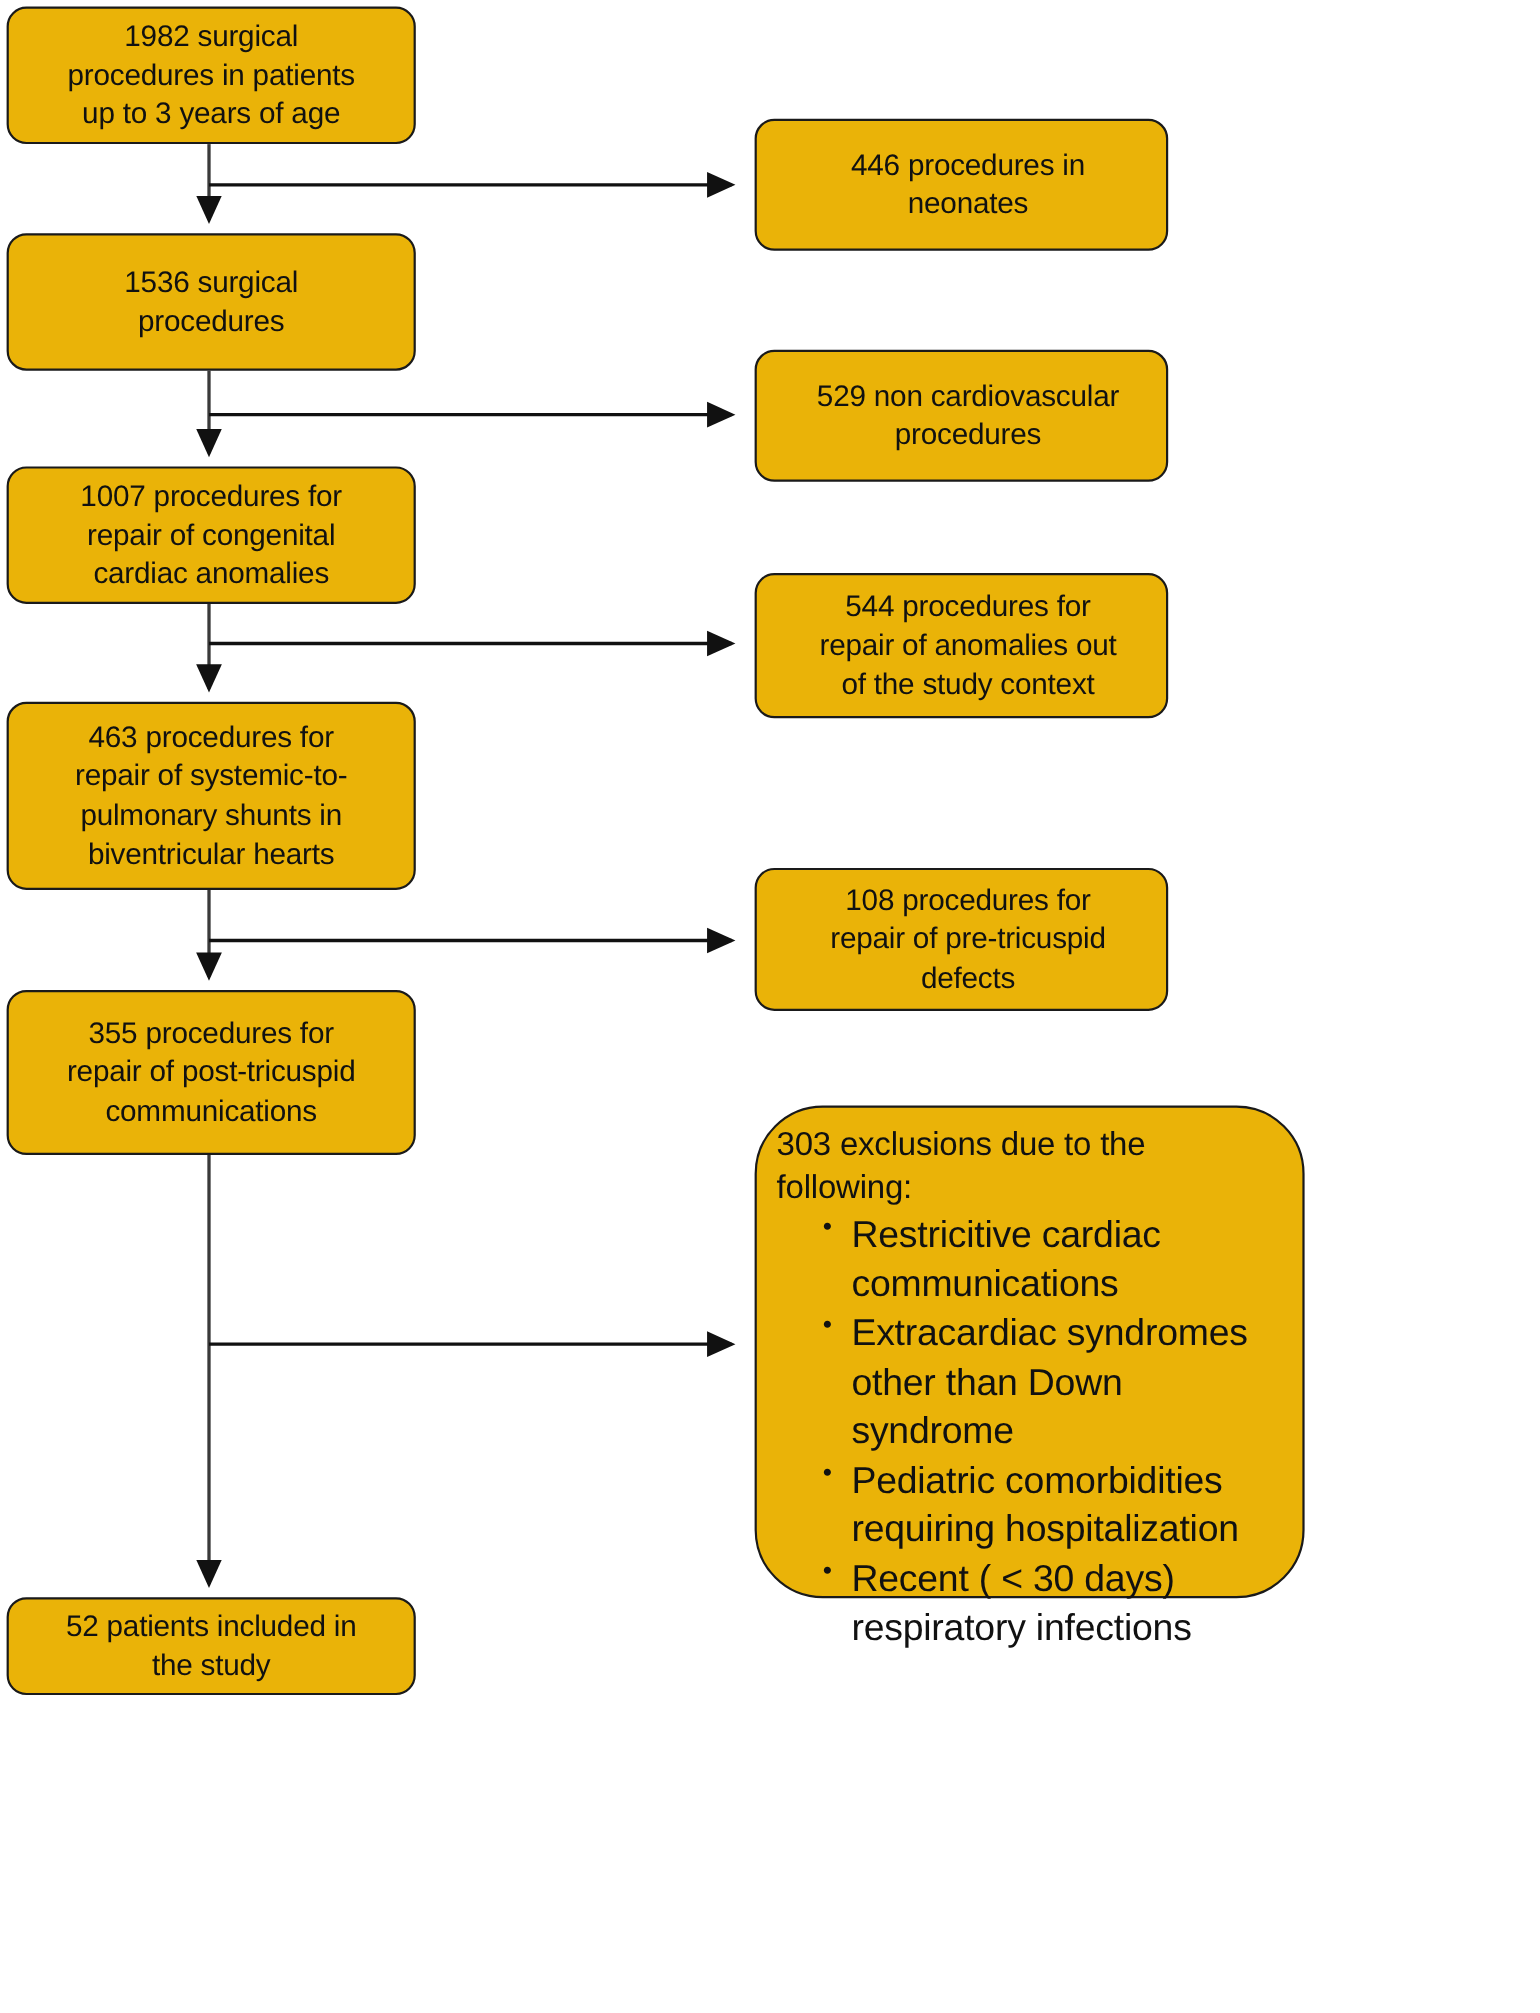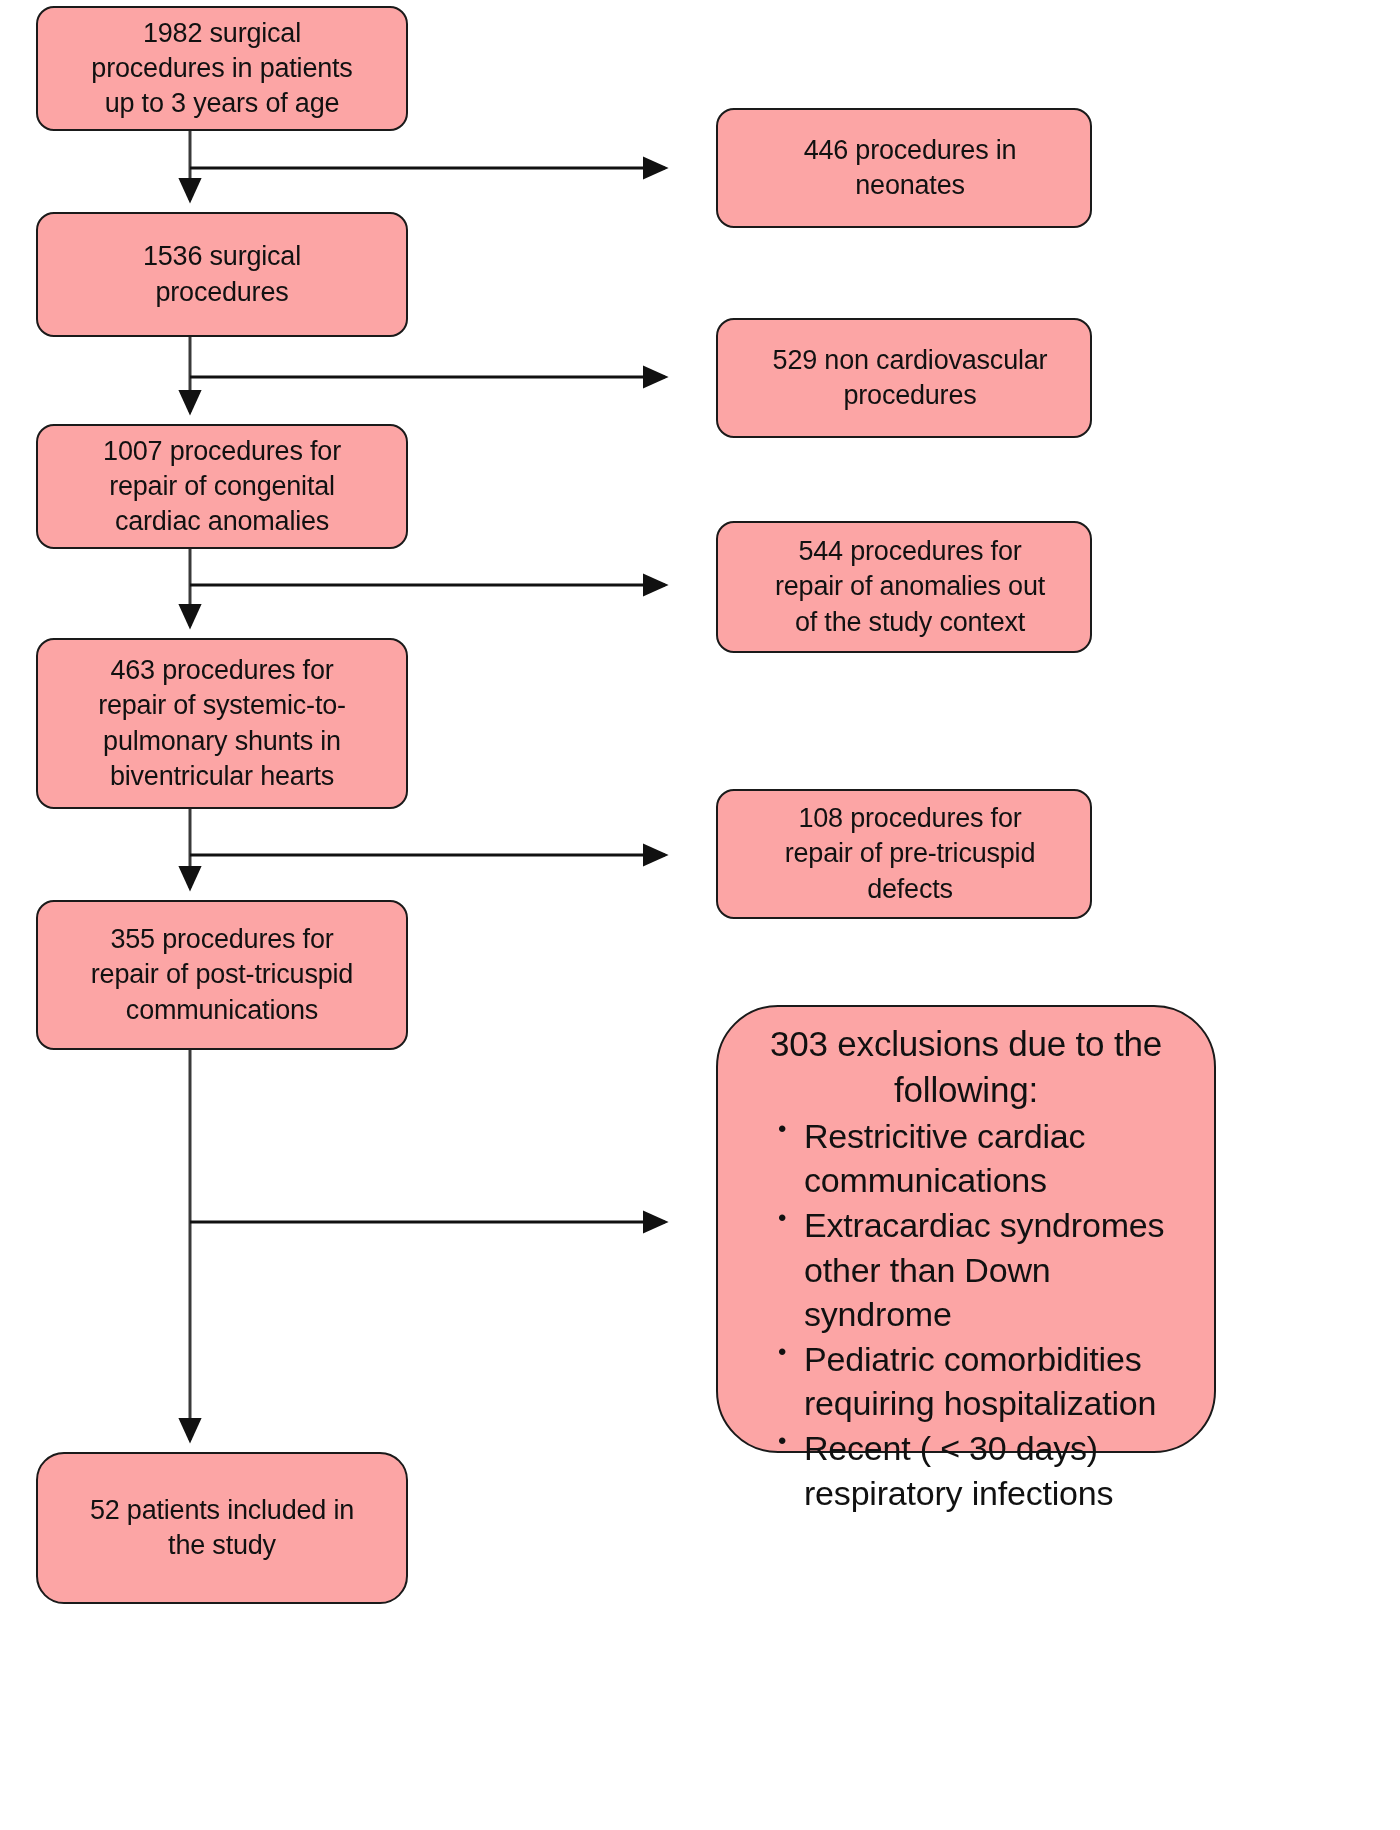--- a/index.html
+++ b/index.html
@@ -25,33 +25,32 @@
     left: 0;
     top: 0;
     width: 1400px;
     height: 1830px;
     pointer-events: none;
   }
   
   .node {
     position: absolute;
     box-sizing: border-box;
-    background: #fca5a5;
+    background: #eab308;
     border: 2.5px solid #1a1a1a;
     border-radius: 18px;
     display: flex;
     align-items: center;
     justify-content: center;
     text-align: center;
     font-size: 27px;
     line-height: 1.30;
     letter-spacing: -0.2px;
     color: #111111;
     padding: 6px 12px;
-    margin-left: 30px;
   }
   .node .node-text {
     display: block;
     width: 100%;
     white-space: pre-line;
   }
   
   .node.main {
     left: 6px;
     width: 372px;
@@ -65,22 +64,22 @@
   
   .node.exclusions {
     left: 686px;
     width: 500px;
     border-radius: 62px;
     display: block;
     padding: 14px 18px 16px 18px;
     text-align: left;
   }
   .exclusions-head {
-    text-align: center;
-    font-size: 35px;
+    text-align: left;
+    font-size: 30px;
     line-height: 1.30;
     white-space: pre-line;
     margin: 0 0 2px 0;
   }
   ul.exclusion-list {
     margin: 0;
     padding: 0 0 0 42px;
     list-style: none;
   }
   ul.exclusion-list li {
@@ -175,21 +174,21 @@
 pulmonary  shunts in
 biventricular hearts</span>
   </div>
 
   <div class="node main" style="top:900px; height:150px;">
     <span class="node-text">355 procedures for
 repair of post-tricuspid
 communications</span>
   </div>
 
-  <div class="node main" style="top:1452px; height:152px;border-radius:28px;">
+  <div class="node main" style="top:1452px; height:89px;">
     <span class="node-text">52 patients included in
 the study</span>
   </div>
 
   <div class="node side" style="top:108px; height:120px;">
     <span class="node-text">446 procedures in
 neonates</span>
   </div>
 
   <div class="node side" style="top:318px; height:120px;">

